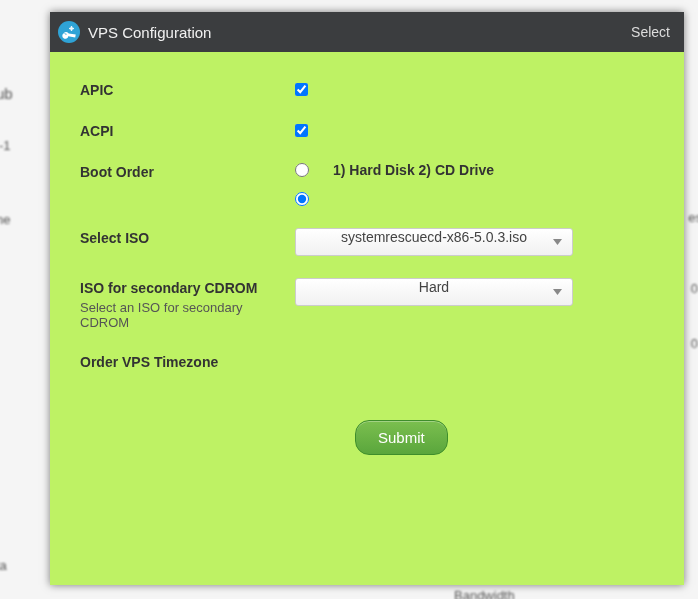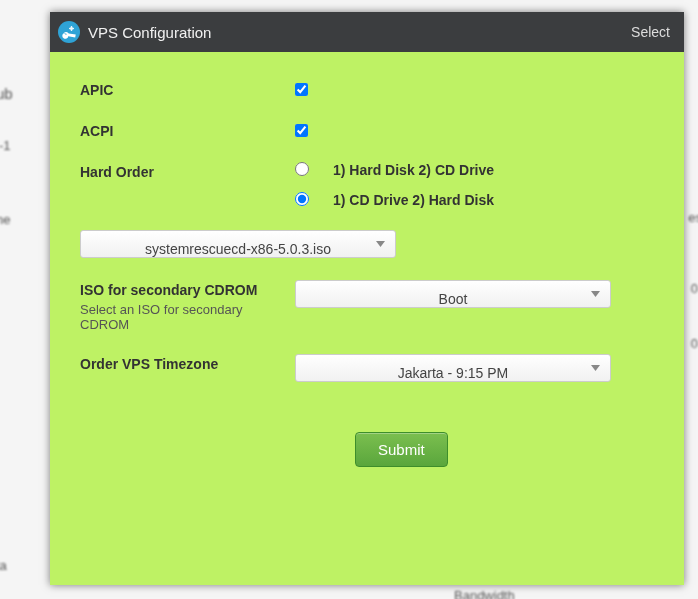--- a/index.html
+++ b/index.html
@@ -72,36 +72,37 @@
 }
 .control-col {
   flex: 1;
 }
 .checkbox {
   width: 13px; height: 13px;
   margin-top: 3px;
 }
 .radio-row {
   display: flex;
+  align-items: center;
   gap: 24px;
   margin-bottom: 14px;
 }
 .radio-row:last-child { margin-bottom: 0; }
 .radio {
   width: 14px; height: 14px;
 }
 .radio-label { font-weight: 600; font-size: 14px; }
 .select {
-  width: 316px;
+  width: 278px;
   height: 28px;
   background: linear-gradient(#fff, #f1f1f1);
   border: 1px solid #ccc;
   border-radius: 3px;
   display: flex;
-  align-items: flex-end;
+  align-items: flex-start;
   justify-content: center;
   position: relative;
   color: #444;
   font-size: 14px;
   cursor: pointer;
 }
 .select .caret {
   position: absolute;
   right: 10px;
   top: 50%;
@@ -113,21 +114,21 @@
   justify-content: flex-start;
   padding-left: 275px;
   margin-top: 50px;
 }
 .submit-btn {
   background: linear-gradient(#7bbf4f, #5aa63c);
   border: 1px solid #3e8e2b;
   color: #fff;
   font-size: 15px;
   padding: 8px 22px;
-  border-radius: 4px;
+  border-radius: 14px;
   cursor: pointer;
   box-shadow: inset 0 1px 0 rgba(255,255,255,0.3);
 }
 </style>
 </head>
 <body>
 
 <div class="bg">
   <span class="fragment" style="top:85px; left:-4px; font-size:15px;">ub</span>
   <span class="fragment" style="top:138px; left:-4px;">l-1</span>
@@ -166,75 +167,65 @@
     </div>
 
     <div class="form-row">
       <div class="label-col">ACPI</div>
       <div class="control-col">
         <input type="checkbox" class="checkbox" checked="" style="">
       </div>
     </div>
 
     <div class="form-row">
-      <div class="label-col">Hard Order</div>
+      <div class="label-col">Boot Order</div>
       <div class="control-col">
         <div class="radio-row">
           <input type="radio" name="bootorder" class="radio" style="">
           <span class="radio-label">1) Hard Disk 2) CD Drive</span>
         </div>
         <div class="radio-row">
           <input type="radio" name="bootorder" class="radio" checked="" style="">
-          <span class="radio-label">1) CD Drive 2) Hard Disk</span>
-        </div>
-      </div>
-    </div>
-
-    <div class="form-row">
+        </div>
+      </div>
+    </div>
+
+    <div class="form-row">
+      <div class="label-col">Select ISO</div>
       <div class="control-col">
         <div class="select">
           <span>systemrescuecd-x86-5.0.3.iso</span>
           <span class="caret">
             <svg width="9" height="6" viewBox="0 0 9 6">
                 <path d="M0 0 L9 0 L4.5 6 Z" fill="#888"></path>
               </svg>
           </span>
         </div>
       </div>
     </div>
 
     <div class="form-row">
       <div class="label-col">
         <div>ISO for secondary CDROM</div>
         <div class="sublabel">Select an ISO for secondary CDROM</div>
       </div>
       <div class="control-col">
         <div class="select">
-          <span>Boot</span>
+          <span>Hard</span>
           <span class="caret">
             <svg width="9" height="6" viewBox="0 0 9 6">
                 <path d="M0 0 L9 0 L4.5 6 Z" fill="#888"></path>
               </svg>
           </span>
         </div>
       </div>
     </div>
 
     <div class="form-row">
       <div class="label-col">Order VPS Timezone</div>
-      <div class="control-col">
-        <div class="select">
-          <span>Jakarta - 9:15 PM</span>
-          <span class="caret">
-            <svg width="9" height="6" viewBox="0 0 9 6">
-                <path d="M0 0 L9 0 L4.5 6 Z" fill="#888"></path>
-              </svg>
-          </span>
-        </div>
-      </div>
     </div>
 
     <div class="submit-row">
       <button class="submit-btn">Submit</button>
     </div>
 
   </div>
 </div>
 
 </body></html>

